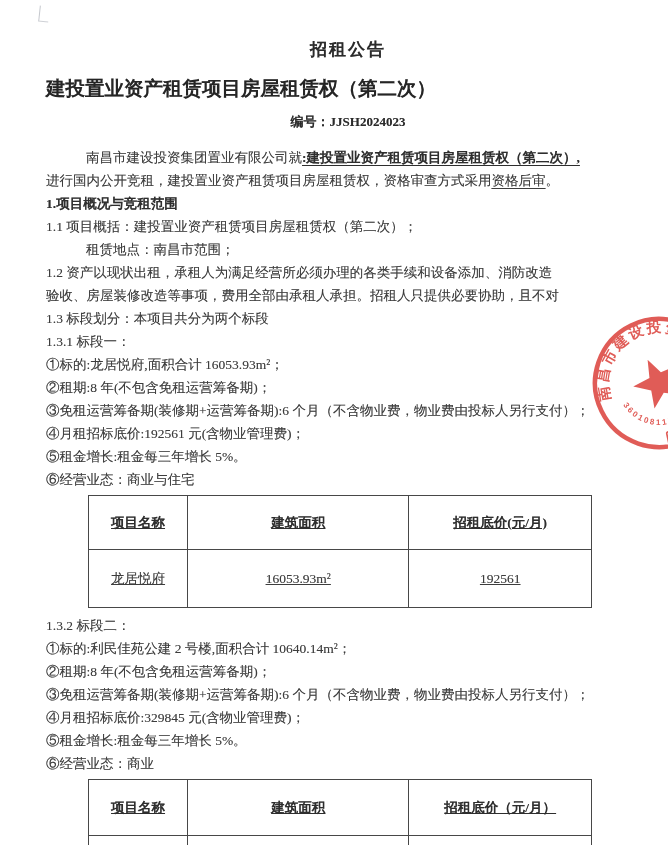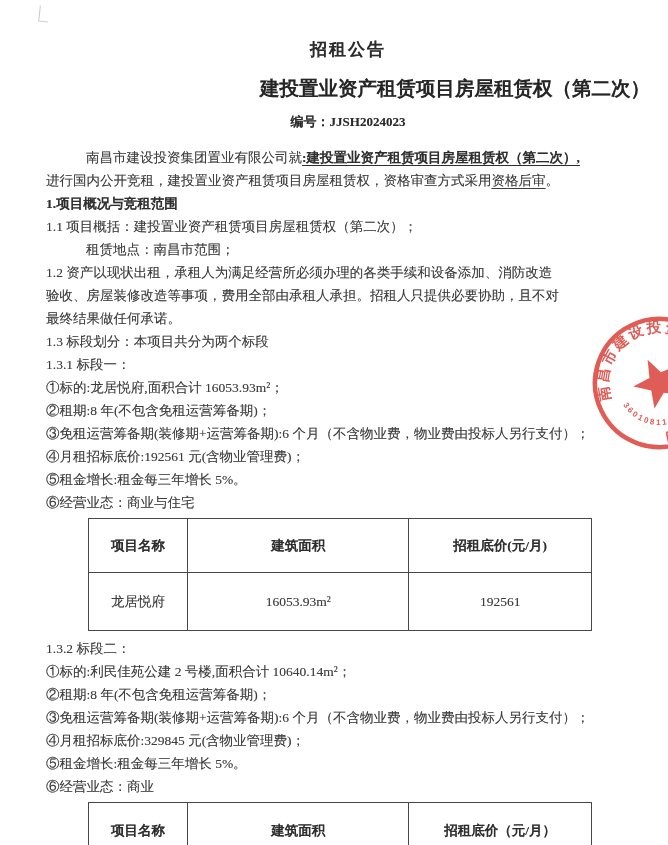--- a/index.html
+++ b/index.html
@@ -19,21 +19,21 @@
   }
   .h-notice{
     margin:0 0 0 0;
     font-size:17px;line-height:24px;
     text-align:center;font-weight:700;color:#2b2b2b;
     letter-spacing:2px;
   }
   .h-project{
     margin:12px 0 0 0;
     font-size:19.5px;line-height:30px;
-    text-align:right;font-weight:700;color:#252525;
+    text-align:left;font-weight:700;color:#252525;
   }
   .h-number{
     margin:4px 0 0 0;
     font-size:13px;line-height:28px;
     text-align:center;font-weight:700;color:#2b2b2b;
   }
   .body-text{margin-top:10px;font-size:13.5px;}
   .line{line-height:23px;white-space:nowrap;}
   .indent{padding-left:40px;}
   .indent-sm{padding-left:40px;}
@@ -43,20 +43,21 @@
   table.lot{
     border-collapse:collapse;
     width:504px;
     margin:4px 0 6px 42px;
     font-size:13.5px;
     text-align:center;
   }
   table.lot th,table.lot td{
     border:1.4px solid #474747;
     padding:15px;
+    text-decoration:underline;
   }
   table.lot th{font-weight:700;color:#2e2e2e;}
   .t1 th{height:23px;}
   .t1 td{height:27px;}
   .t2 th{height:25px;}
   .t2 td{height:42px;}
   .col-name{width:19.7%;}
   .col-area{width:44%;}
   .col-price{width:36.3%;}
   .crisp{
@@ -94,21 +95,20 @@
   <div class="body-text">
 
     <div class="line indent"><span>南昌市建设投资集团置业有限公司就</span><span class="em-b">:建投置业资产租赁项目房屋租赁权（第二次）,</span></div>
     <div class="line"><span>进行国内公开竞租，建投置业资产租赁项目房屋租赁权，资格审查方式采用</span><span class="u">资格后审</span><span>。</span></div>
 
     <div class="line bold-line">1.项目概况与竞租范围</div>
     <div class="line">1.1 项目概括：建投置业资产租赁项目房屋租赁权（第二次）；</div>
     <div class="line indent-sm">租赁地点：南昌市范围；</div>
     <div class="line">1.2 资产以现状出租，承租人为满足经营所必须办理的各类手续和设备添加、消防改造</div>
     <div class="line">验收、房屋装修改造等事项，费用全部由承租人承担。招租人只提供必要协助，且不对</div>
-    <div class="line">最终结果做任何承诺。</div>
     <div class="line">1.3 标段划分：本项目共分为两个标段</div>
 
     <div class="line">1.3.1 标段一：</div>
     <div class="line">①标的:龙居悦府,面积合计 16053.93m²；</div>
     <div class="line">②租期:8 年(不包含免租运营筹备期)；</div>
     <div class="line">③免租运营筹备期(装修期+运营筹备期):6 个月（不含物业费，物业费由投标人另行支付）；</div>
     <div class="line">④月租招标底价:192561 元(含物业管理费)；</div>
     <div class="line">⑤租金增长:租金每三年增长 5%。</div>
     <div class="line">⑥经营业态：商业与住宅</div>
 

